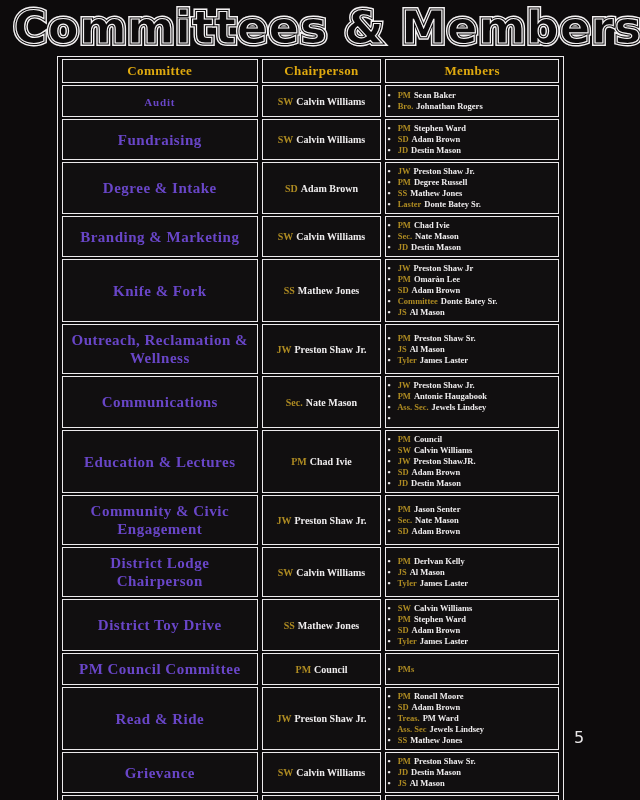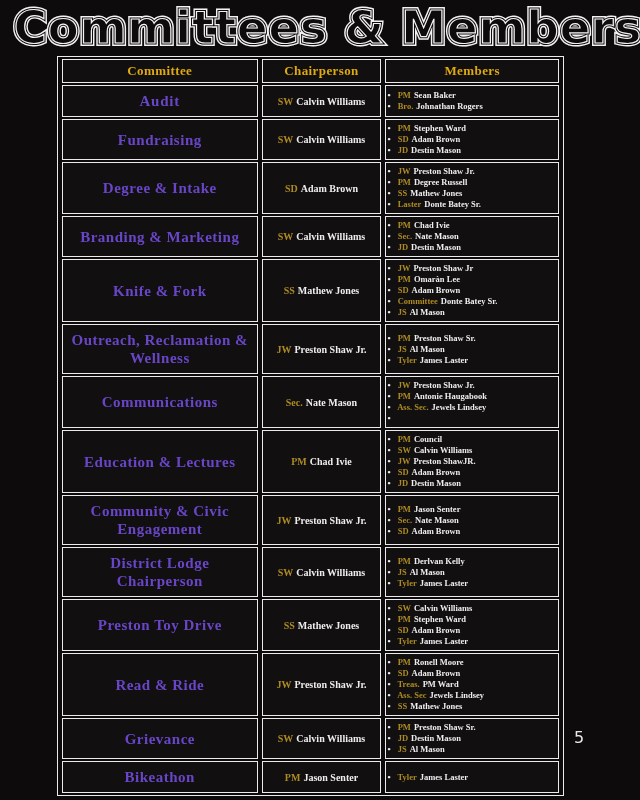--- a/index.html
+++ b/index.html
@@ -65,21 +65,21 @@
   td.committee-cell {
     text-align: center;
     padding: 6px 4px;
   }
   td.committee-cell .committee {
     color: #6946c8;
     font-size: 15px;
     font-weight: 700;
     letter-spacing: 0.5px;
   }
-  tbody tr:first-child td.committee-cell .committee { font-size: 15px; letter-spacing: 0.8px; }
+  tbody tr:first-child td.committee-cell .committee { font-size: 11px; letter-spacing: 0.8px; }
 
   td.chair-cell {
     text-align: center;
     padding: 4px 3px;
     font-size: 10px;
     font-weight: 700;
   }
   .prefix { color: #ae8b22; margin-right: 3px; font-weight: 700; }
   .pname  { color: #efedee; font-weight: 700; }
 
@@ -365,39 +365,55 @@
           <span class="prefix">JS</span><span class="pname">Al Mason</span>
         </li>
             <li>
           <span class="prefix">Tyler</span><span class="pname">James Laster</span>
         </li>
           </ul>
     </td>
   </tr>
       <tr>
     <td class="committee-cell">
-      <span class="committee">Preston Toy Drive</span>
+      <span class="committee">District Toy Drive</span>
     </td>
     <td class="chair-cell">
       <span class="prefix">SS</span><span class="pname">Mathew Jones</span>
     </td>
     <td class="members-cell">
       <ul class="members">
 
       <li>
           <span class="prefix">SW</span><span class="pname">Calvin Williams</span>
         </li>
             <li>
           <span class="prefix">PM</span><span class="pname">Stephen Ward</span>
         </li>
             <li>
           <span class="prefix">SD</span><span class="pname">Adam Brown</span>
         </li>
             <li>
           <span class="prefix">Tyler</span><span class="pname">James Laster</span>
+        </li>
+          </ul>
+    </td>
+  </tr>
+      <tr>
+    <td class="committee-cell">
+      <span class="committee">PM Council Committee</span>
+    </td>
+    <td class="chair-cell">
+      <span class="prefix">PM</span><span class="pname">Council</span>
+    </td>
+    <td class="members-cell">
+      <ul class="members">
+
+      <li>
+          <span class="prefix">PMs</span><span class="pname"></span>
         </li>
           </ul>
     </td>
   </tr>
       <tr>
     <td class="committee-cell">
       <span class="committee">Read &amp; Ride</span>
     </td>
     <td class="chair-cell">
       <span class="prefix">JW</span><span class="pname">Preston Shaw Jr.</span>

